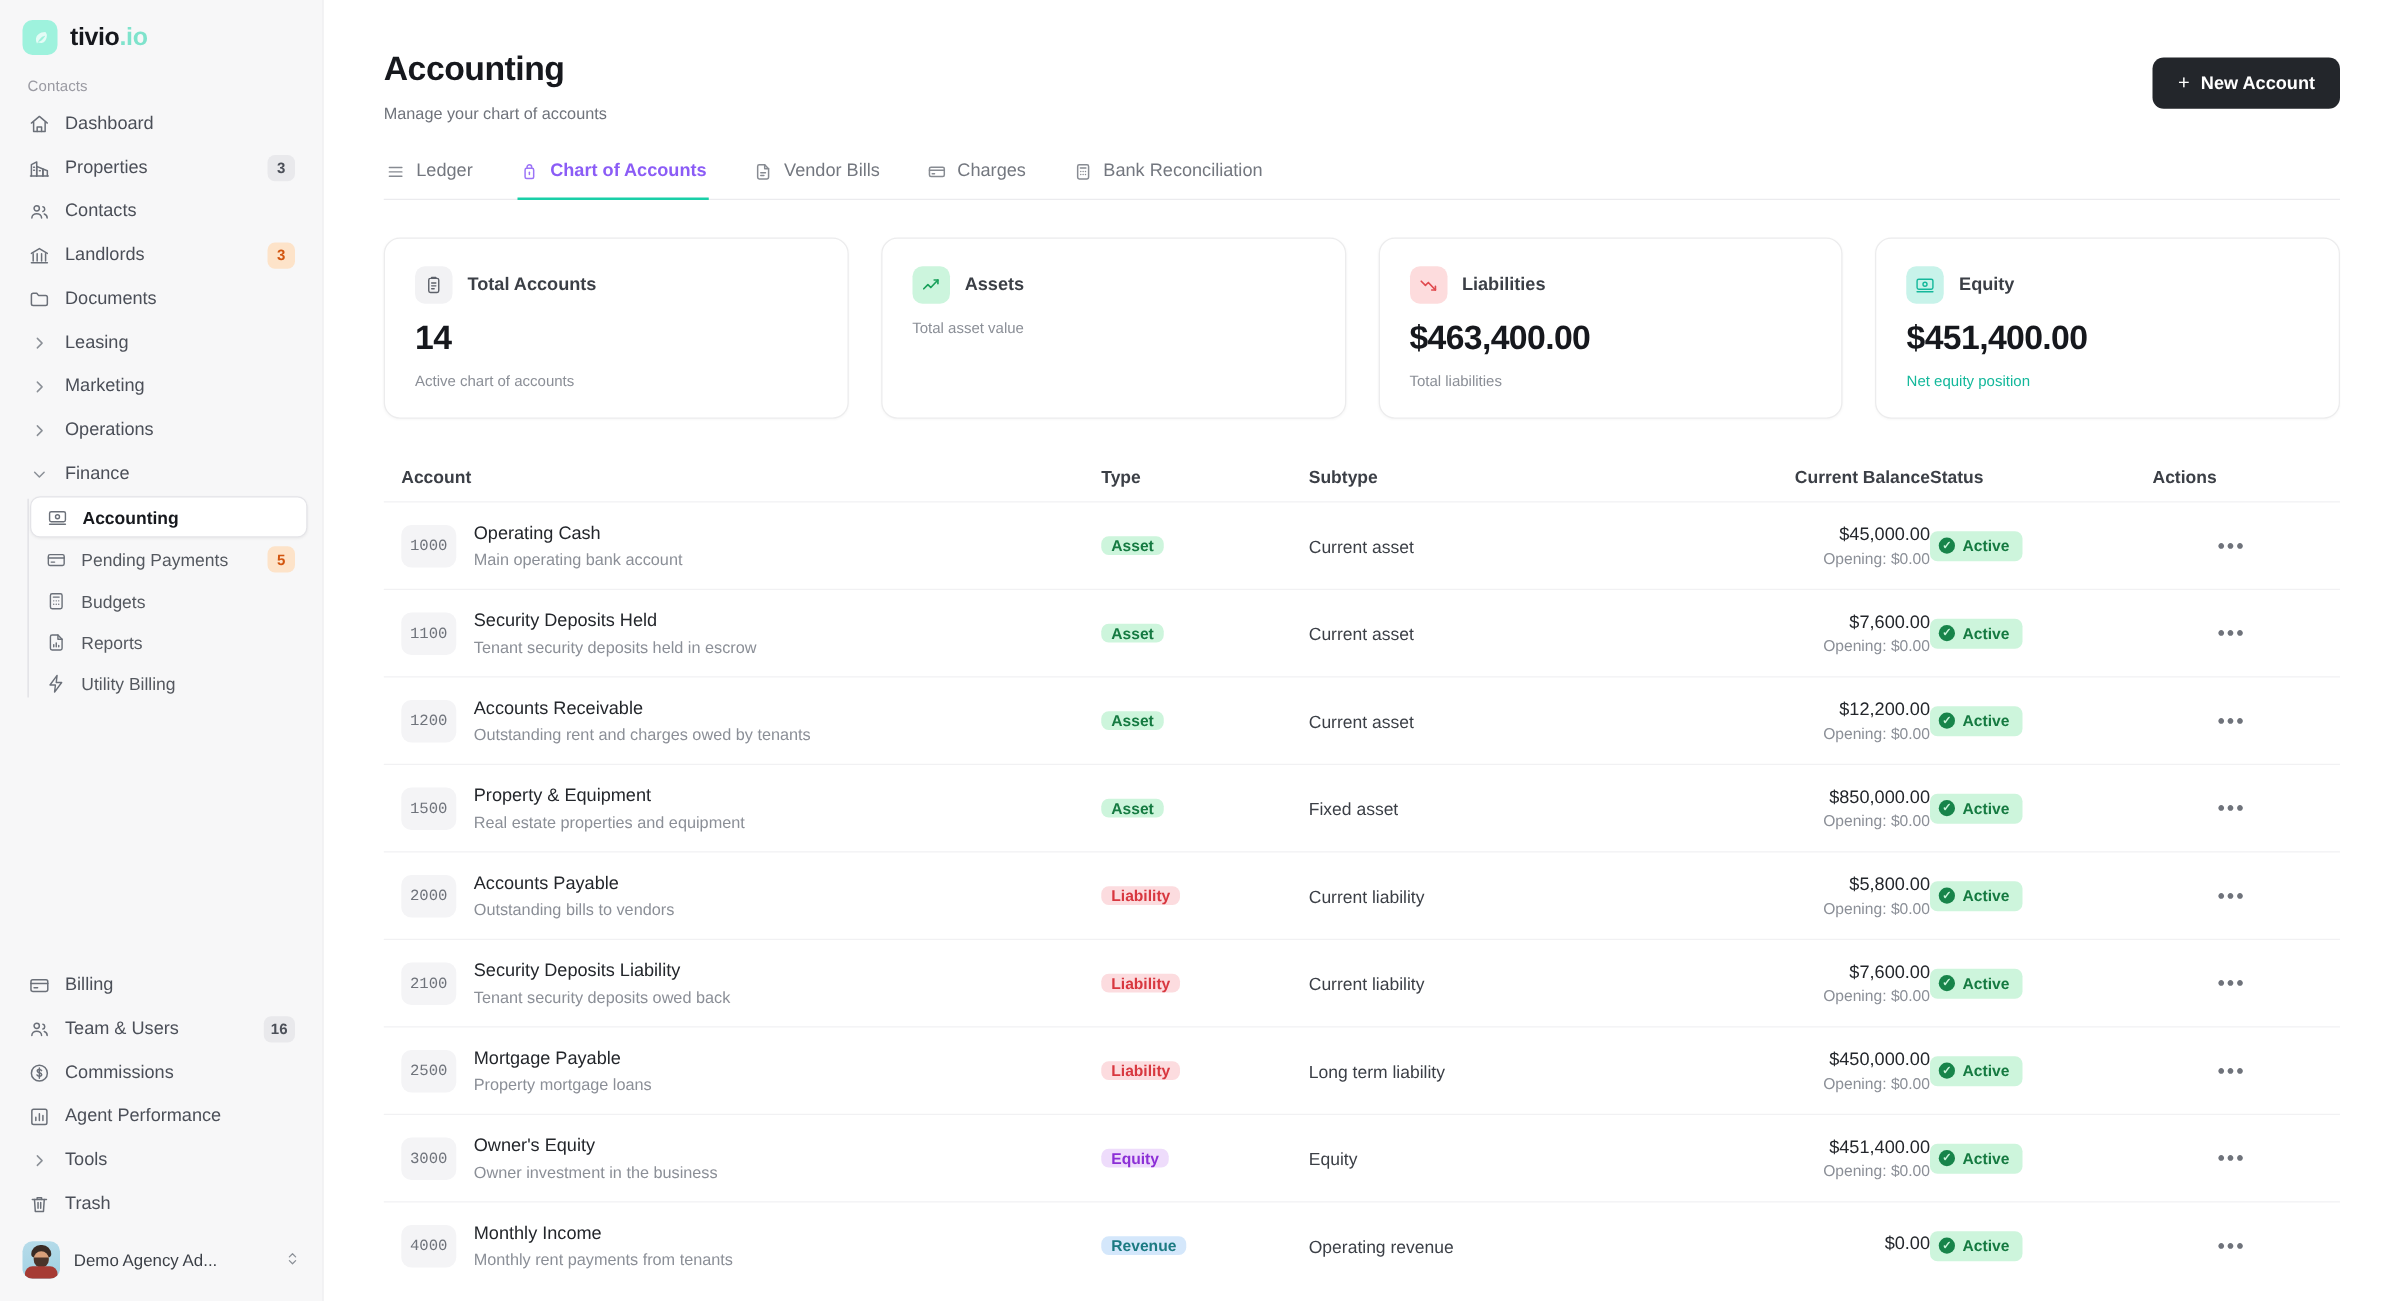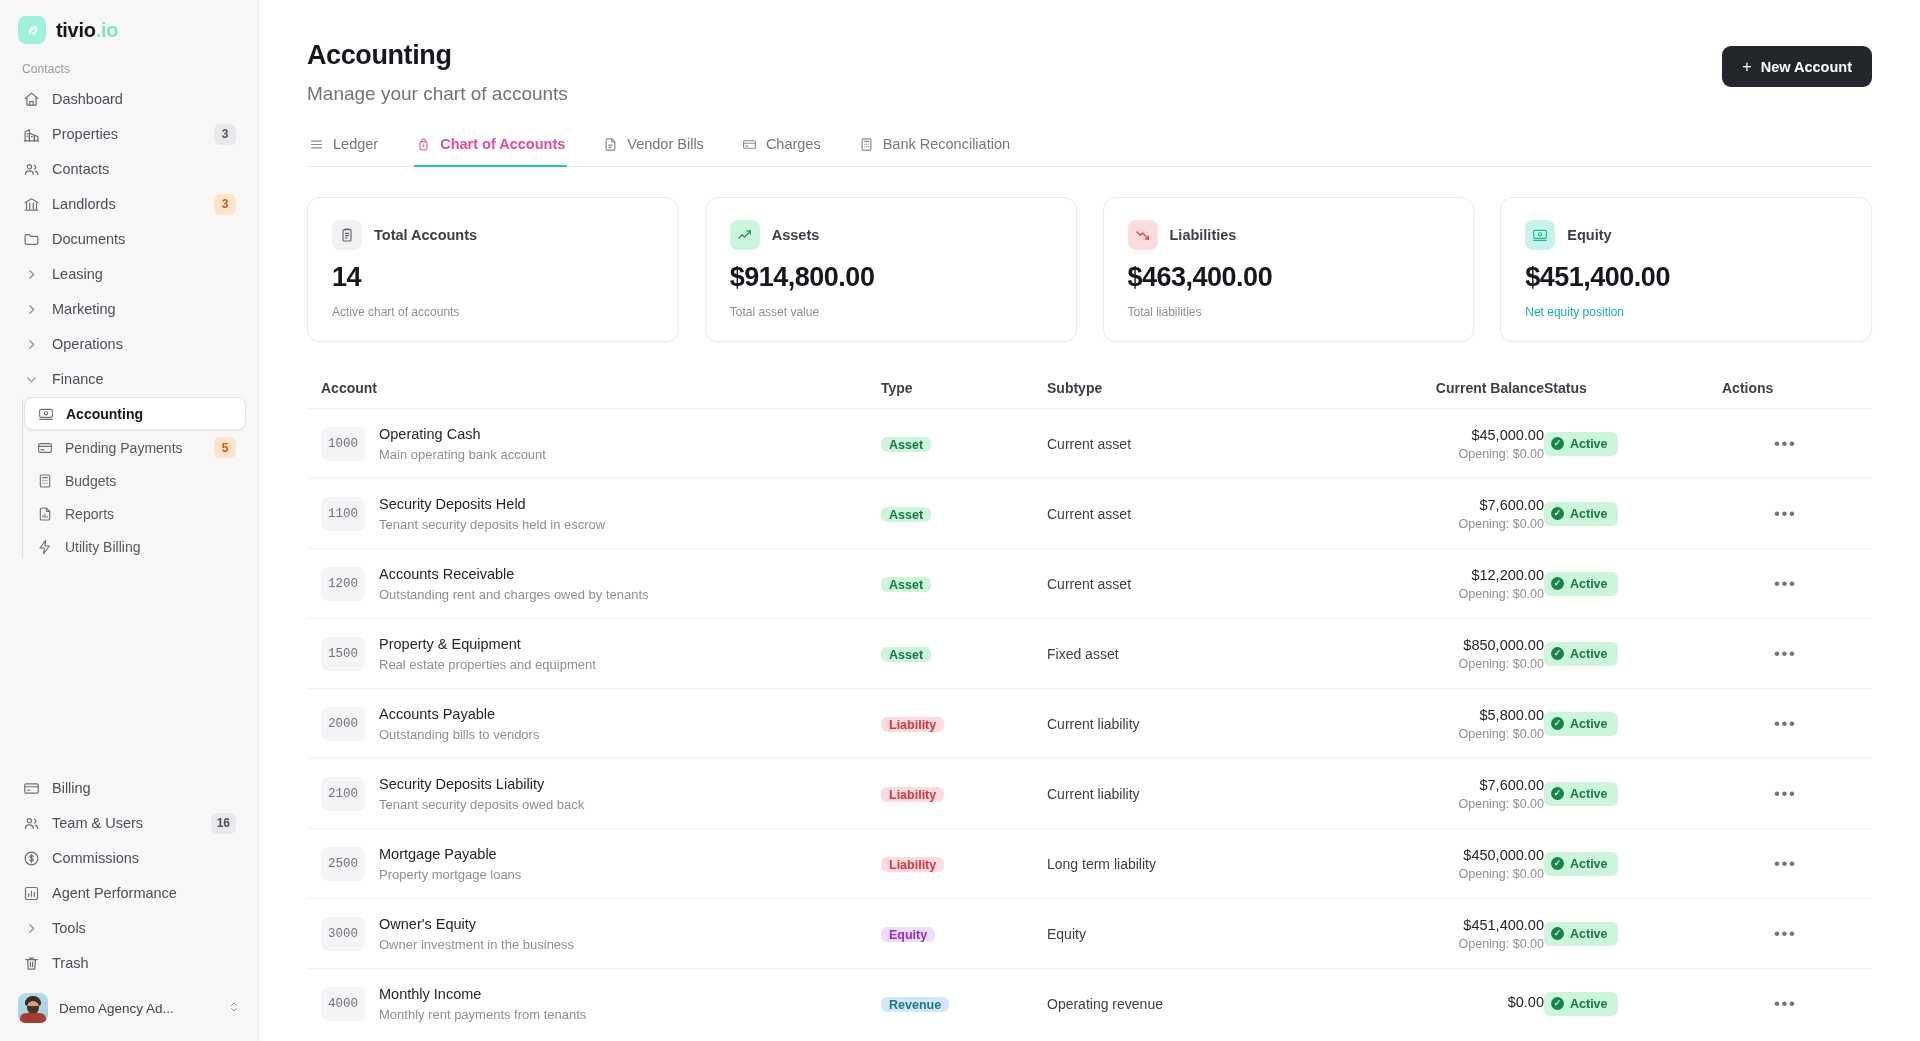--- a/index.html
+++ b/index.html
@@ -86,37 +86,37 @@
   .avatar .body { position:absolute; left:2px; bottom:0; width:26px; height:10px; border-radius:6px 6px 0 0; background:#a63b34; }
   .user-name { flex: 1; font-size: 13.5px; color: #3b3f46; white-space: nowrap; overflow: hidden; }
   .user-caret { color: #8b9097; font-size: 11px; }
 
   
   .main { flex: 1 1 auto; height: 1041px; overflow: hidden; background: #fff; position: relative; }
   .page { padding: 40px 48px 0 48px; }
 
   .page-head { display: flex; align-items: flex-start; justify-content: space-between; }
   .page-title { font-size: 27px; font-weight: 700; color: #16181d; letter-spacing: -0.4px; }
-  .page-sub { font-size: 19px; color: #6f737b; margin-top: 12px; }
+  .page-sub { font-size: 13px; color: #6f737b; margin-top: 12px; }
   .btn-primary {
     display: inline-flex; align-items: center; gap: 9px;
     background: #23262b; color: #fff; border: none; cursor: pointer;
     height: 41px; padding: 0 20px; border-radius: 9px;
     font-size: 14.5px; font-weight: 600; font-family: inherit;
     margin-top: 6px;
   }
   .btn-primary .plus { font-size: 16px; font-weight: 400; line-height: 1; }
 
   .tabs { display: flex; align-items: flex-end; gap: 34px; margin-top: 31px; border-bottom: 1px solid #ebebee; }
   .tab {
     display: flex; align-items: center; gap: 9px;
     padding: 0 2px 13px 2px; font-size: 14.5px; color: #73777f; cursor: pointer;
     border-bottom: 2.5px solid transparent; margin-bottom: -1px; white-space: nowrap;
   }
-  .tab.active { color: #ec4899; font-weight: 700; border-bottom-color: #19cfa8; justify-content: space-between; }
+  .tab.active { color: #8b5cf6; font-weight: 700; border-bottom-color: #19cfa8; justify-content: space-between; }
   .tab .t-ico { display:flex; align-items:center; color: currentColor; opacity: .85; }
 
   
   .stats { display: flex; gap: 26px; margin-top: 30px; }
   .stat {
     flex: 1 1 0; background: #fff; border: 1px solid #ececed; border-radius: 13px;
     padding: 22px 24px 22px 24px; min-height: 120px;
     box-shadow: 0 1px 2px rgba(16,18,22,.03);
   }
   .stat-head { display: flex; align-items: center; gap: 12px; }
@@ -507,21 +507,20 @@
         <div class="stat">
           <div class="stat-head">
             <span class="stat-ico ico-green">
                 <svg width="16" height="16" viewBox="0 0 24 24" fill="none" stroke="currentColor" stroke-width="2" stroke-linecap="round" stroke-linejoin="round">
                   <path d="M3 16.5l5-5 3.5 3.5L20 6"></path>
                   <path d="M15.5 6H20v4.5"></path>
                 </svg>
               </span>
             <span class="stat-label">Assets</span>
           </div>
-          <div class="stat-value">$914,800.00</div>
           <div class="stat-note">Total asset value</div>
         </div>
 
         <div class="stat">
           <div class="stat-head">
             <span class="stat-ico ico-red">
                 <svg width="16" height="16" viewBox="0 0 24 24" fill="none" stroke="currentColor" stroke-width="2" stroke-linecap="round" stroke-linejoin="round">
                   <path d="M3 7.5l5 5 3.5-3.5L20 18"></path>
                   <path d="M15.5 18H20v-4.5"></path>
                 </svg>

